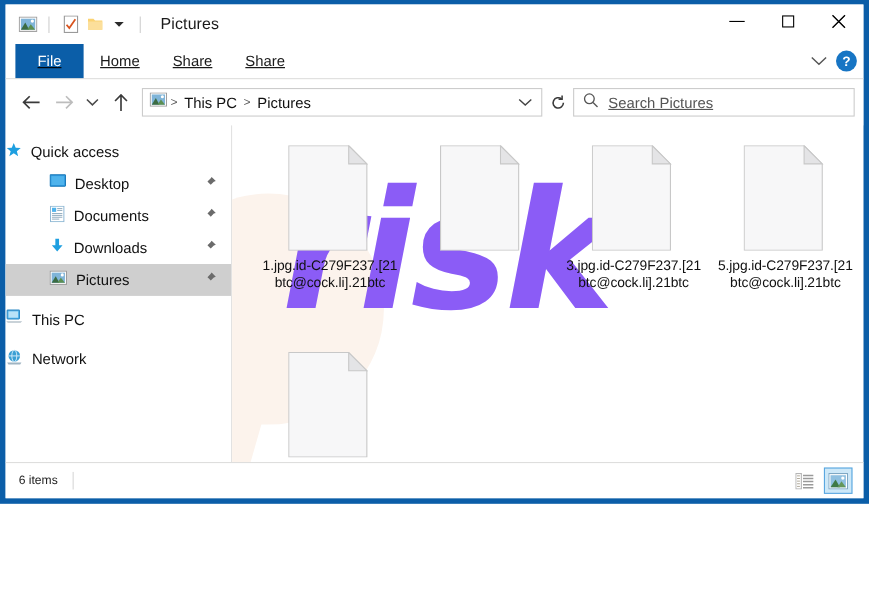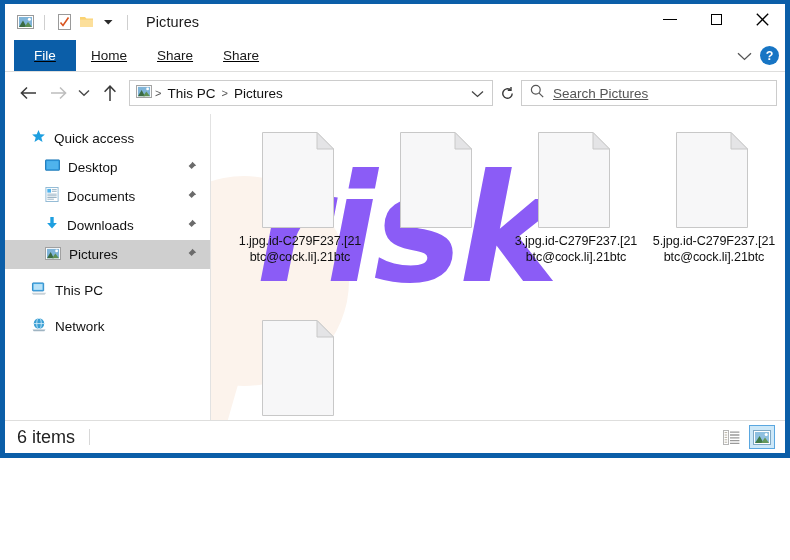--- a/index.html
+++ b/index.html
@@ -211,21 +211,20 @@
     background: #fff;
     padding-top: 10px;
     box-sizing: border-box;
     position: relative;
     z-index: 2;
   }
   .nav-item {
     height: 29px;
     display: flex;
     align-items: center;
-    padding-left: 26px;
     position: relative;
     box-sizing: border-box;
   }
   .nav-item.child { padding-left: 40px; }
   .nav-item.selected { background: #cfcfcf; }
   .nav-label {
     font-size: 13.5px;
     color: #111;
     margin-left: 8px;
     white-space: nowrap;
@@ -337,21 +336,21 @@
     right: 0;
     bottom: 0;
     height: 33px;
     border-top: 1px solid #dededd;
     background: #fff;
     display: flex;
     align-items: center;
     box-sizing: border-box;
   }
   #status-count {
-    font-size: 18px;
+    font-size: 11px;
     color: #222;
     margin-left: 12px;
     text-align: right;
   }
   #status-sep {
     width: 1px;
     height: 16px;
     background: #d8d8d8;
     margin-left: 14px;
   }

